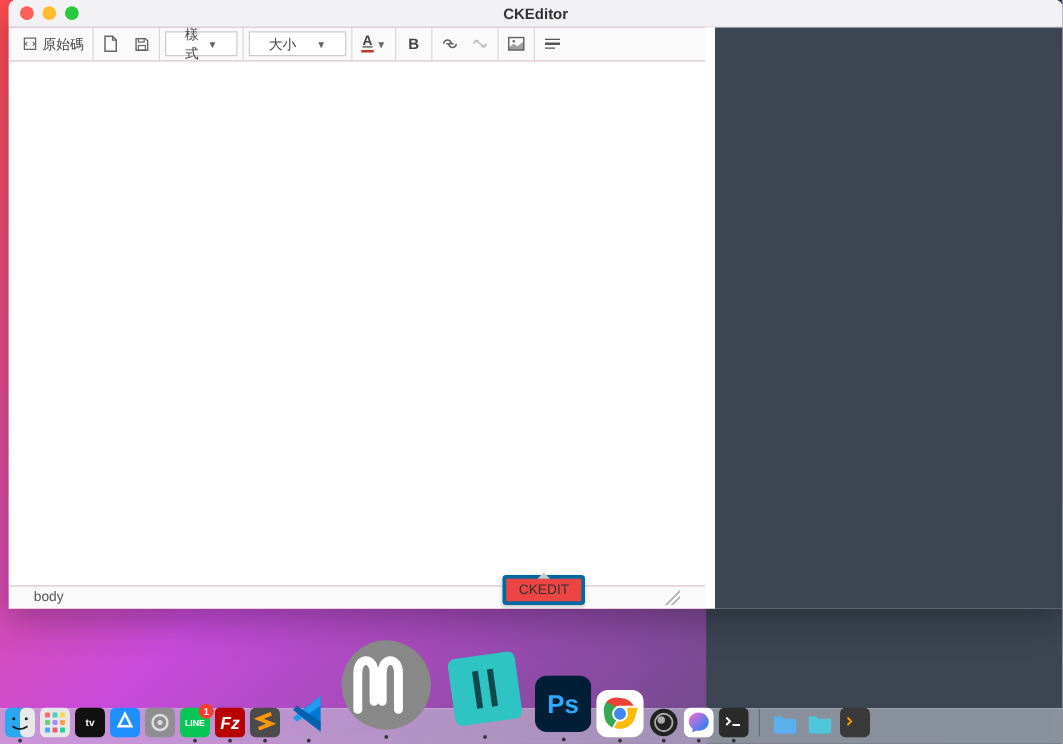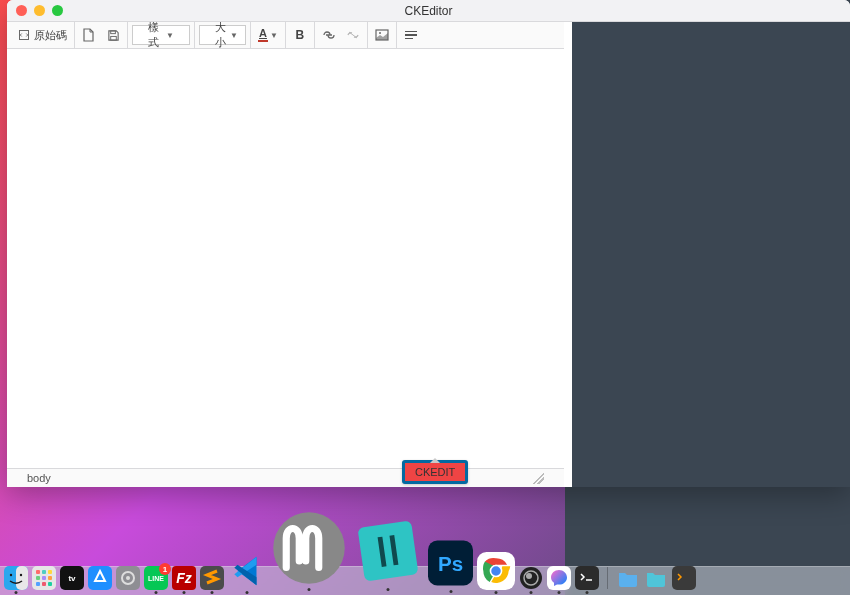--- a/index.html
+++ b/index.html
@@ -19,21 +19,21 @@
     box-shadow: 0 8px 30px rgba(0,0,0,.3);
   }
   .titlebar {
     height: 22px; background: #f2f2f4; border-radius: 6px 6px 0 0;
     display: flex; align-items: center; position: relative;
     border-bottom: 1px solid #d9d9dc;
   }
   .traffic { display: flex; gap: 7px; padding-left: 9px; }
   .tl { width: 11px; height: 11px; border-radius: 50%; }
   .tl.r { background: #ff5f57; } .tl.y { background: #febc2e; } .tl.g { background: #28c840; }
-  .title { position: absolute; left: 0; right: 0; text-align: center; font-size: 12px; font-weight: 400; color: #333; }
+  .title { position: absolute; left: 0; right: 0; text-align: center; font-size: 12px; font-weight: 700; color: #333; }
   .editor-wrap { width: 557px; background:#be185d; }
   .toolbar {
     height: 27px; background: #fafafa; border-bottom: 1px solid #d9d9dc;
     display: flex; align-items: center; padding: 0 4px; gap: 0;
     font-size: 11px; color: #444;
   }
   .tgroup { display: flex; align-items: center; height: 100%; padding: 0 4px; border-right: 1px solid #d9d9dc; gap: 4px;}
   .tgroup:last-child { border-right: none; }
   .tbtn {
     display: inline-flex; align-items: center; justify-content: center;
@@ -139,21 +139,21 @@
         </div>
 
         <div class="tgroup">
           <div class="combo" style="width:58px">
             <span>樣式</span>
             <span class="tri">▼</span>
           </div>
         </div>
 
         <div class="tgroup">
-          <div class="combo" style="width:47px">
+          <div class="combo" style="width:78px">
             <span>大小</span>
             <span class="tri">▼</span>
           </div>
         </div>
 
         <div class="tgroup">
           <div class="tbtn">
             <span class="underline-box">
               <span style="font-size:11px;font-weight:600;text-decoration:underline;">A</span>
               <span class="bar"></span>

